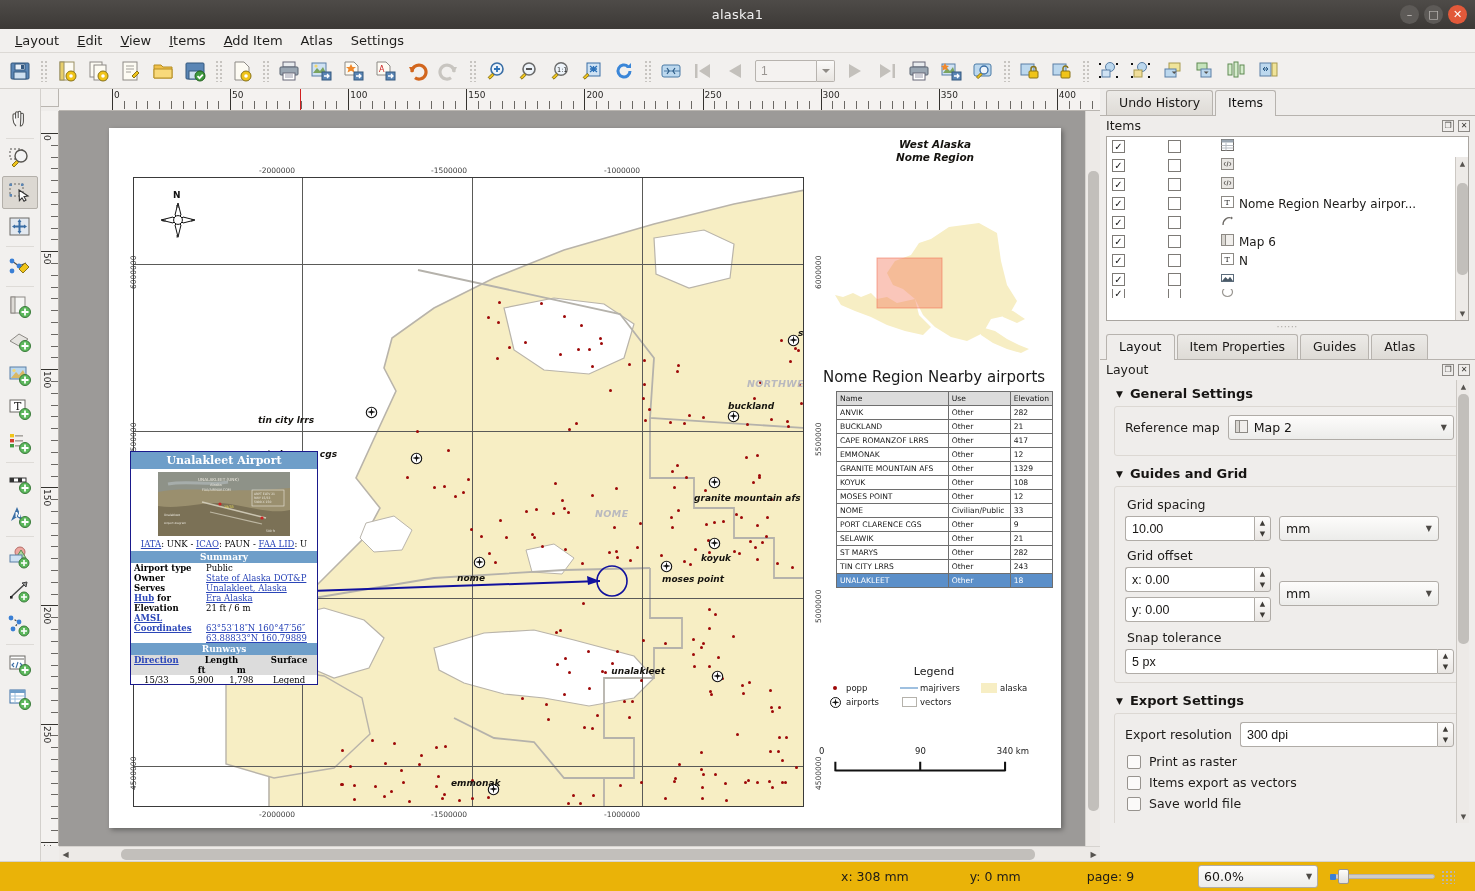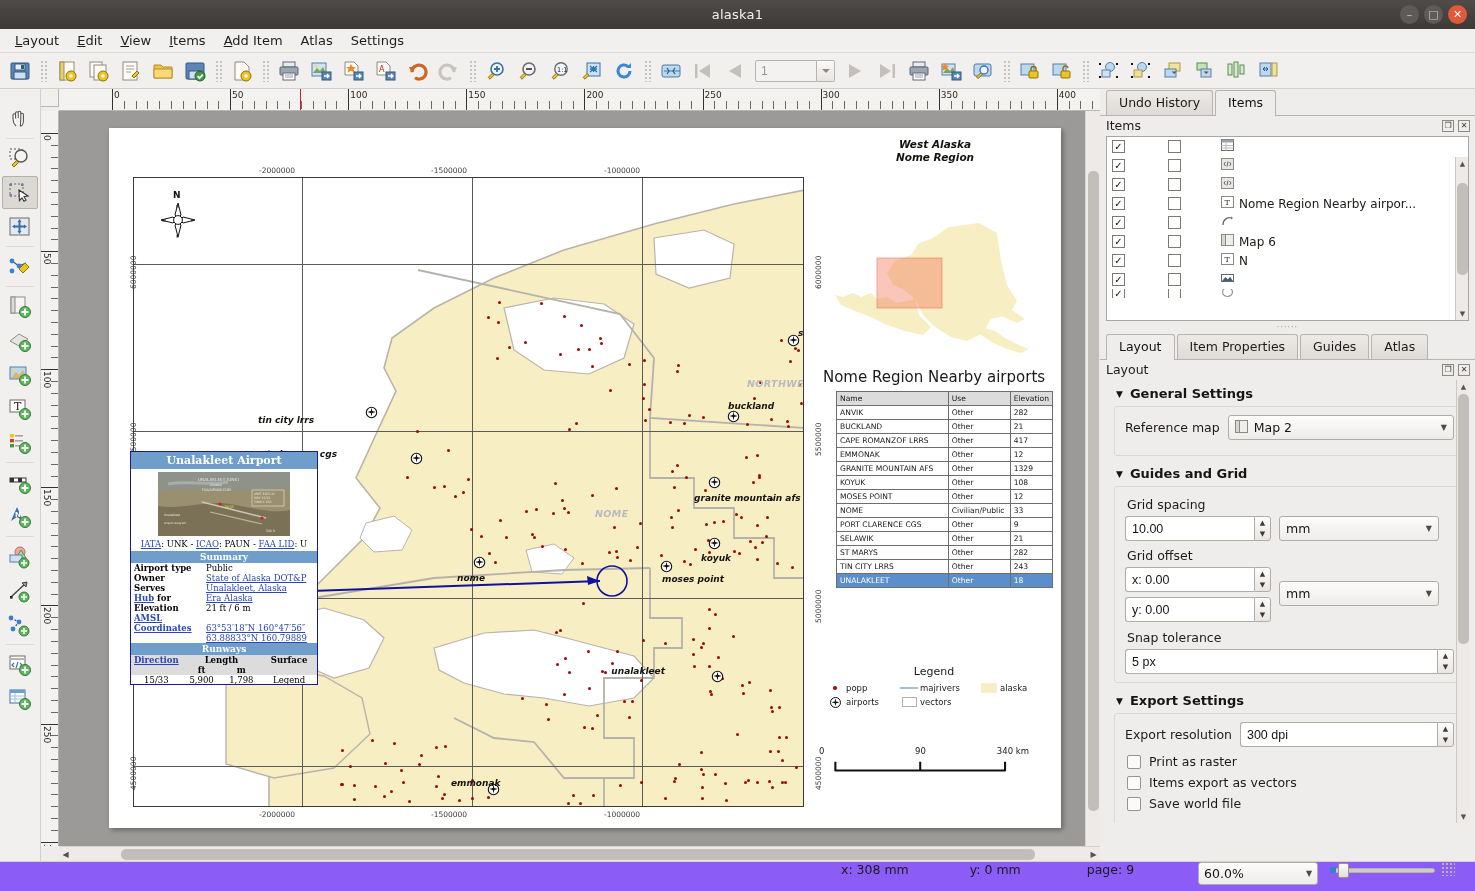--- a/index.html
+++ b/index.html
@@ -218,21 +218,21 @@
   .lblrow { font-size:12.5px; color:#1d1b19; margin:2px 0 4px 2px;}
   .chkrow { display:flex; align-items:center; gap:8px; margin:6px 0 6px 2px; font-size:12.5px; color:#1d1b19;}
   .chkbox { width:14px; height:14px; border:1px solid #97938e; background:#fbfaf9; border-radius:2px;}
   .panelsb { position:absolute; right:0; top:0; width:13px; bottom:0; background:#edeae7; border-left:1px solid #ccc8c3;}
   .panelsb .th { position:absolute; top:14px; left:1px; width:11px; height:250px; background:#c2bfbb; border-radius:5px;}
   .panelsb .ar { position:absolute; left:0; width:13px; height:13px; display:flex;align-items:center;justify-content:center;font-size:7px;color:#56534f;}
 
   
   .statusbar {
     position:absolute; left:0; top:861px; width:1475px; height:30px;
-    background:#8b5cf6; border-top:1px solid #d6d3cf; display:flex; 
+    background:#eab308; border-top:1px solid #d6d3cf; display:flex; align-items:center;
   }
   .sb-item { font-size:12.5px; color:#1d1b19; }
   .zoomcombo {
     width:120px; height:23px; border:1px solid #b0aca7; border-radius:3px;
     background:linear-gradient(#fdfcfb,#ececea); display:flex; align-items:center;
     justify-content:space-between; padding:0 5px; font-size:12.5px; color:#171513;
   }
   .zoomslider { width:105px; height:16px; position:relative; display:flex; align-items:center;}
   .zs-track { width:100%; height:5px; background:#cfccc8; border:1px solid #b5b1ac; border-radius:3px;}
   .zs-handle { position:absolute; left:8px; width:11px; height:15px; background:linear-gradient(#fdfcfb,#e2dfda);

